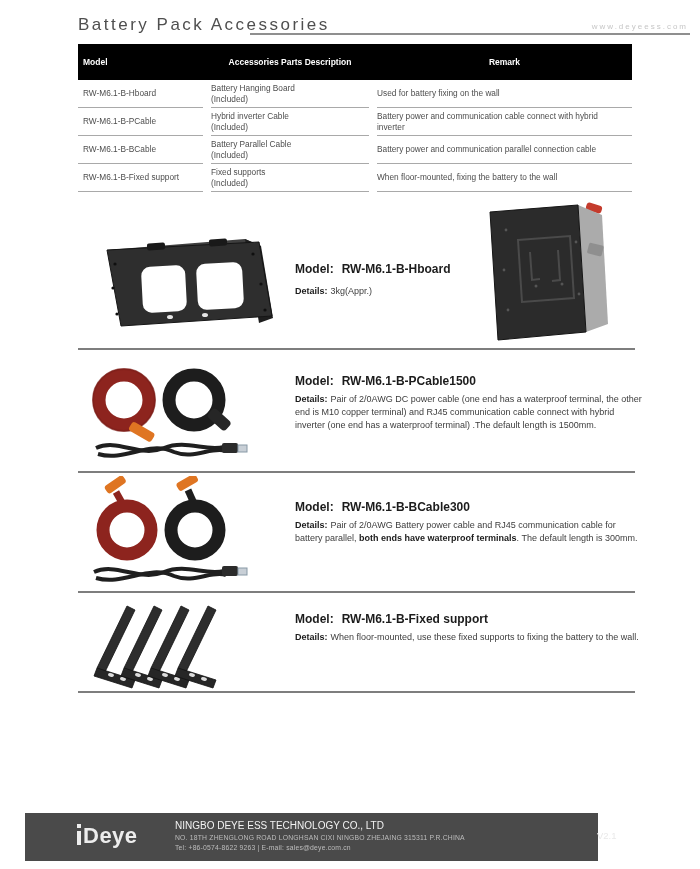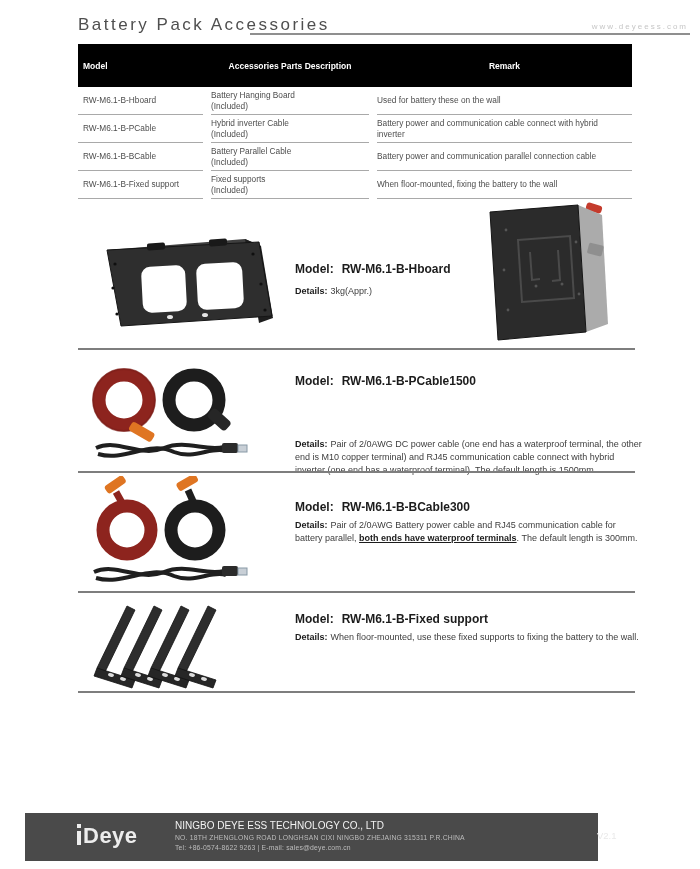--- a/index.html
+++ b/index.html
@@ -8,37 +8,37 @@
 
   
   .page-title { position:absolute; left:78px; top:15px; font-family:Liberation Sans, sans-serif;
     font-size:17px; letter-spacing:2.5px; color:#4f4f4f; font-weight:400; }
   .website { position:absolute; right:12px; top:22px; font-size:8px; letter-spacing:2px; color:#c6c6c6; }
   .title-rule { position:absolute; left:250px; top:33px; width:440px; height:2px; background:#8f8f8f; }
 
   
   .acc-table { position:absolute; left:78px; top:44px; width:554px; }
   .t-grid { display:grid; grid-template-columns:125px 158px 1fr; column-gap:8px; }
-  .t-head { background:#000; height:43px; align-items:center; color:#fff; font-size:8.5px; font-weight:bold; }
+  .t-head { background:#000; height:36px; align-items:center; color:#fff; font-size:8.5px; font-weight:bold; }
   .t-head .c1 { padding-left:5px; }
   .t-head .c2, .t-head .c3 { text-align:center; }
   .t-row { min-height:28px; align-items:stretch; color:#4d4d4d; font-size:8.3px; }
   .t-row > div { display:flex; flex-direction:column; justify-content:center; border-bottom:1px solid #a9a9a9; padding:3px 0; line-height:10.5px; }
   .t-row .c1 { padding-left:5px; }
   .t-row .c2 { text-align:left; }
   .t-row .c3 { padding-right:6px; }
 
   
   .divider { position:absolute; left:78px; width:557px; height:2px; background:#7e7e7e; }
   .model-line { position:absolute; font-size:12px; color:#1c1c1c; font-weight:bold; }
   .model-line .val { margin-left:8px; }
   .details-line { position:absolute; font-size:9px; color:#3d3d3d; line-height:13px; }
   .details-line .lbl { font-weight:bold; color:#1c1c1c; }
   .details-line .txt { margin-left:3px; }
-  .details-line .bold { font-weight:bold; color:#1c1c1c;text-decoration:underline; }
+  .details-line .bold { font-weight:bold; color:#1c1c1c; }
   .img-abs { position:absolute; }
 
   
   .footer-bar { position:absolute; left:25px; top:813px; width:573px; height:48px; background:#4a4a4a; }
   .logo-wrap { position:absolute; left:52px; top:11px; display:flex; align-items:flex-end; }
   .logo-mark { display:inline-block; width:4px; height:14px; background:#ededed; margin-right:2px; position:relative; margin-bottom:3px; }
   .logo-mark::before { content:''; position:absolute; top:-7px; left:0; width:4px; height:4px; background:#ededed; }
   .logo-text { font-size:22px; font-weight:bold; color:#ededed; letter-spacing:0.5px; line-height:24px; }
   .company-name { position:absolute; left:150px; top:7px; font-size:10px; color:#f2f2f2; }
   .company-address { position:absolute; left:150px; top:21px; font-size:6.8px; color:#bdbdbd; letter-spacing:0.2px; }
@@ -60,21 +60,21 @@
       <div class="c2">Accessories Parts Description</div>
       <div class="c3">Remark</div>
     </div>
 
     <div class="t-grid t-row">
       <div class="c1">RW-M6.1-B-Hboard</div>
       <div class="c2">
         <span>Battery Hanging Board</span>
         <span>(Included)</span>
       </div>
-      <div class="c3">Used for battery these on the wall</div>
+      <div class="c3">Used for battery fixing on the wall</div>
     </div>
 
     <div class="t-grid t-row">
       <div class="c1">RW-M6.1-B-PCable</div>
       <div class="c2">
         <span>Hybrid inverter Cable</span>
         <span>(Included)</span>
       </div>
       <div class="c3">Battery power and communication cable connect with hybrid inverter</div>
     </div>
@@ -151,21 +151,21 @@
     <rect x="128" y="50" width="24" height="12" rx="4" fill="#262626" transform="rotate(42 134 54)"></rect>
     <path d="M14,88 C36,78 58,98 82,88 C104,79 124,92 142,87" fill="none" stroke="#1f1f1f" stroke-width="4"></path>
     <path d="M16,94 C44,102 66,80 92,92 C112,100 130,86 144,91" fill="none" stroke="#1f1f1f" stroke-width="4"></path>
     <rect x="140" y="83" width="16" height="10" rx="2" fill="#2b2b2b"></rect>
     <rect x="156" y="85" width="9" height="7" fill="#c8cfd6" stroke="#8899a6" stroke-width="1"></rect>
   </svg>
 
   <div class="model-line" style="left:295px; top:374px;">
     <span class="lbl">Model:</span><span class="val">RW-M6.1-B-PCable1500</span>
   </div>
-  <div class="details-line" style="left:295px; top:393px; width:348px;margin-top:45px;">
+  <div class="details-line" style="left:295px; top:393px; width:348px;">
     <span class="lbl">Details:</span><span class="txt">Pair of 2/0AWG DC power cable (one end has a waterproof terminal, the other end is M10 copper terminal) and RJ45 communication cable connect with hybrid inverter (one end has a waterproof terminal) .The default length is 1500mm.</span>
   </div>
 
   <div class="divider" style="top:471px;"></div>
 
   <svg class="img-abs" style="left:82px; top:476px;" width="175" height="112" viewBox="0 0 175 112">
     <rect x="22" y="4" width="22" height="9" rx="3" fill="#df7522" transform="rotate(-35 33 8)"></rect>
     <rect x="94" y="2" width="22" height="9" rx="3" fill="#df7522" transform="rotate(-30 105 6)"></rect>
     <path d="M34,16 L44,34" stroke="#8d241e" stroke-width="7"></path>
     <path d="M106,14 L114,32" stroke="#1d1d1d" stroke-width="7"></path>

